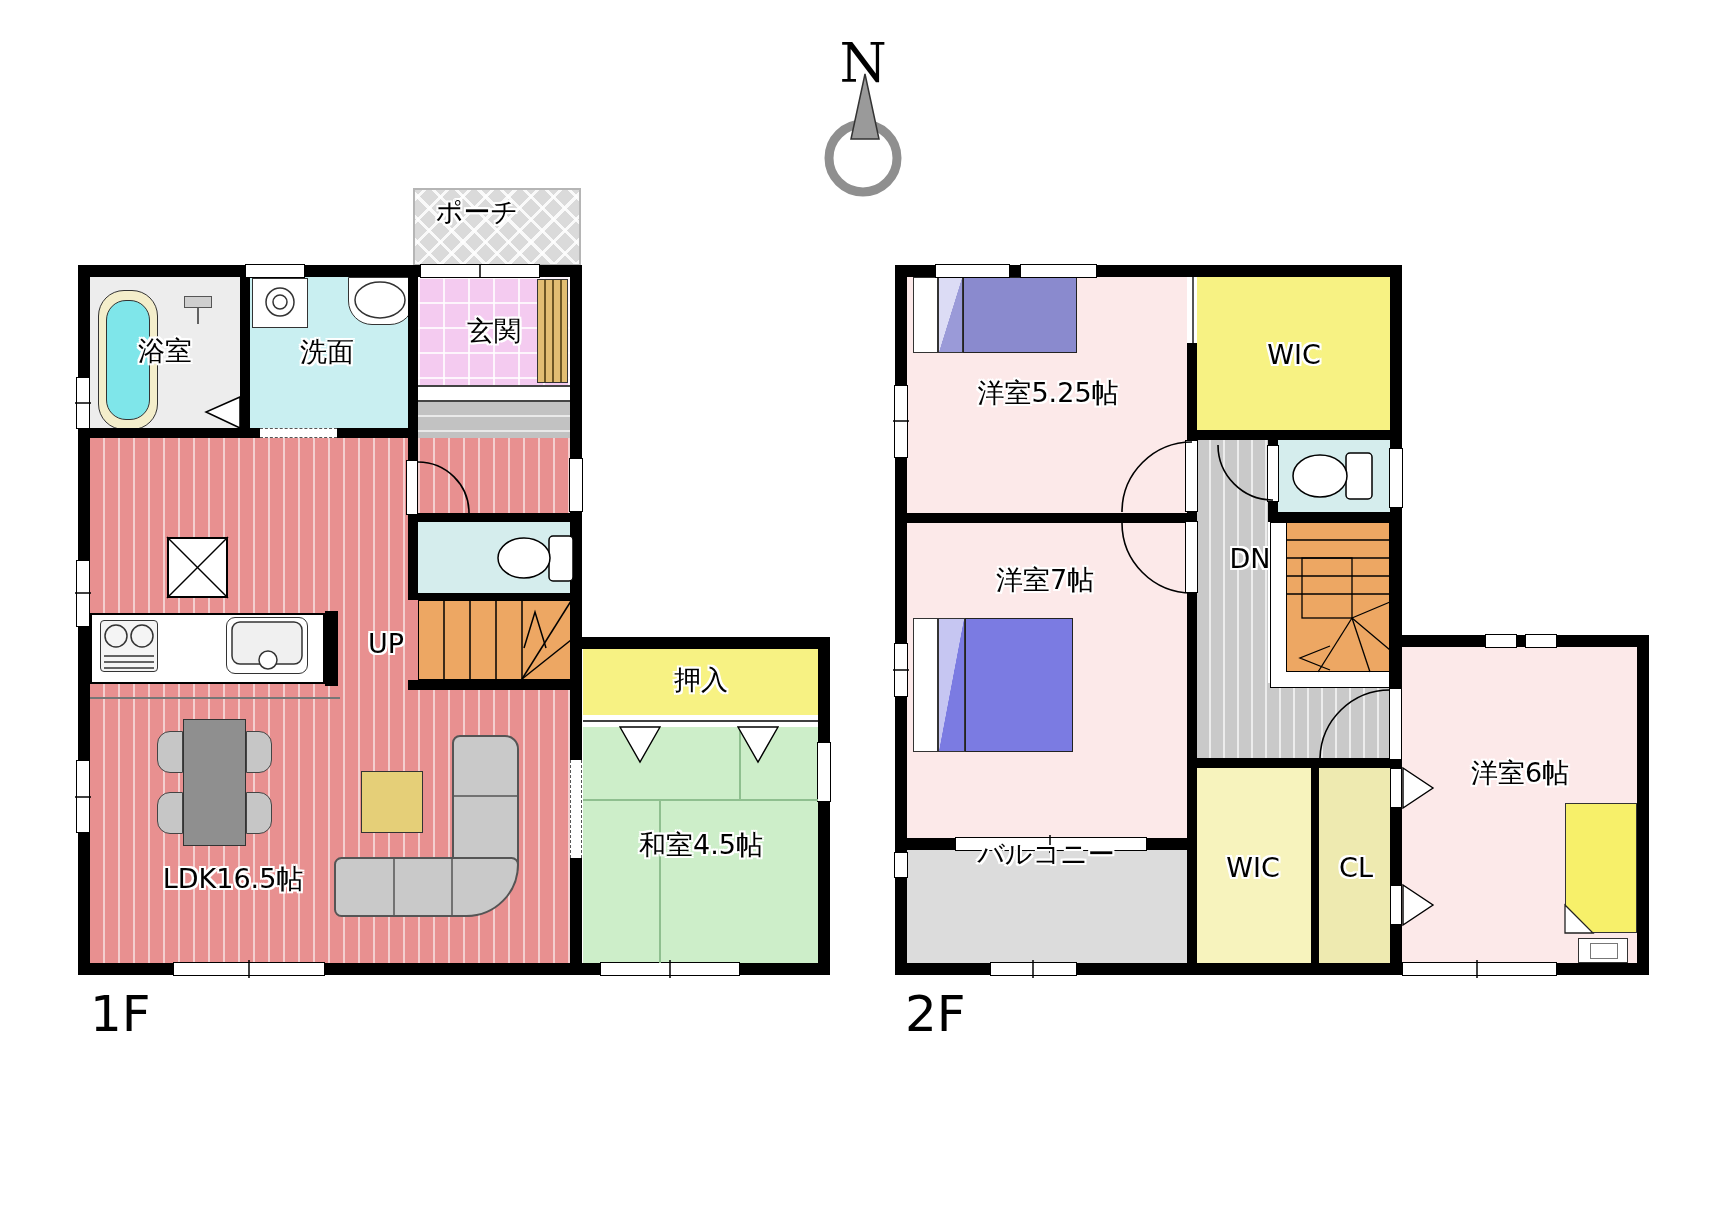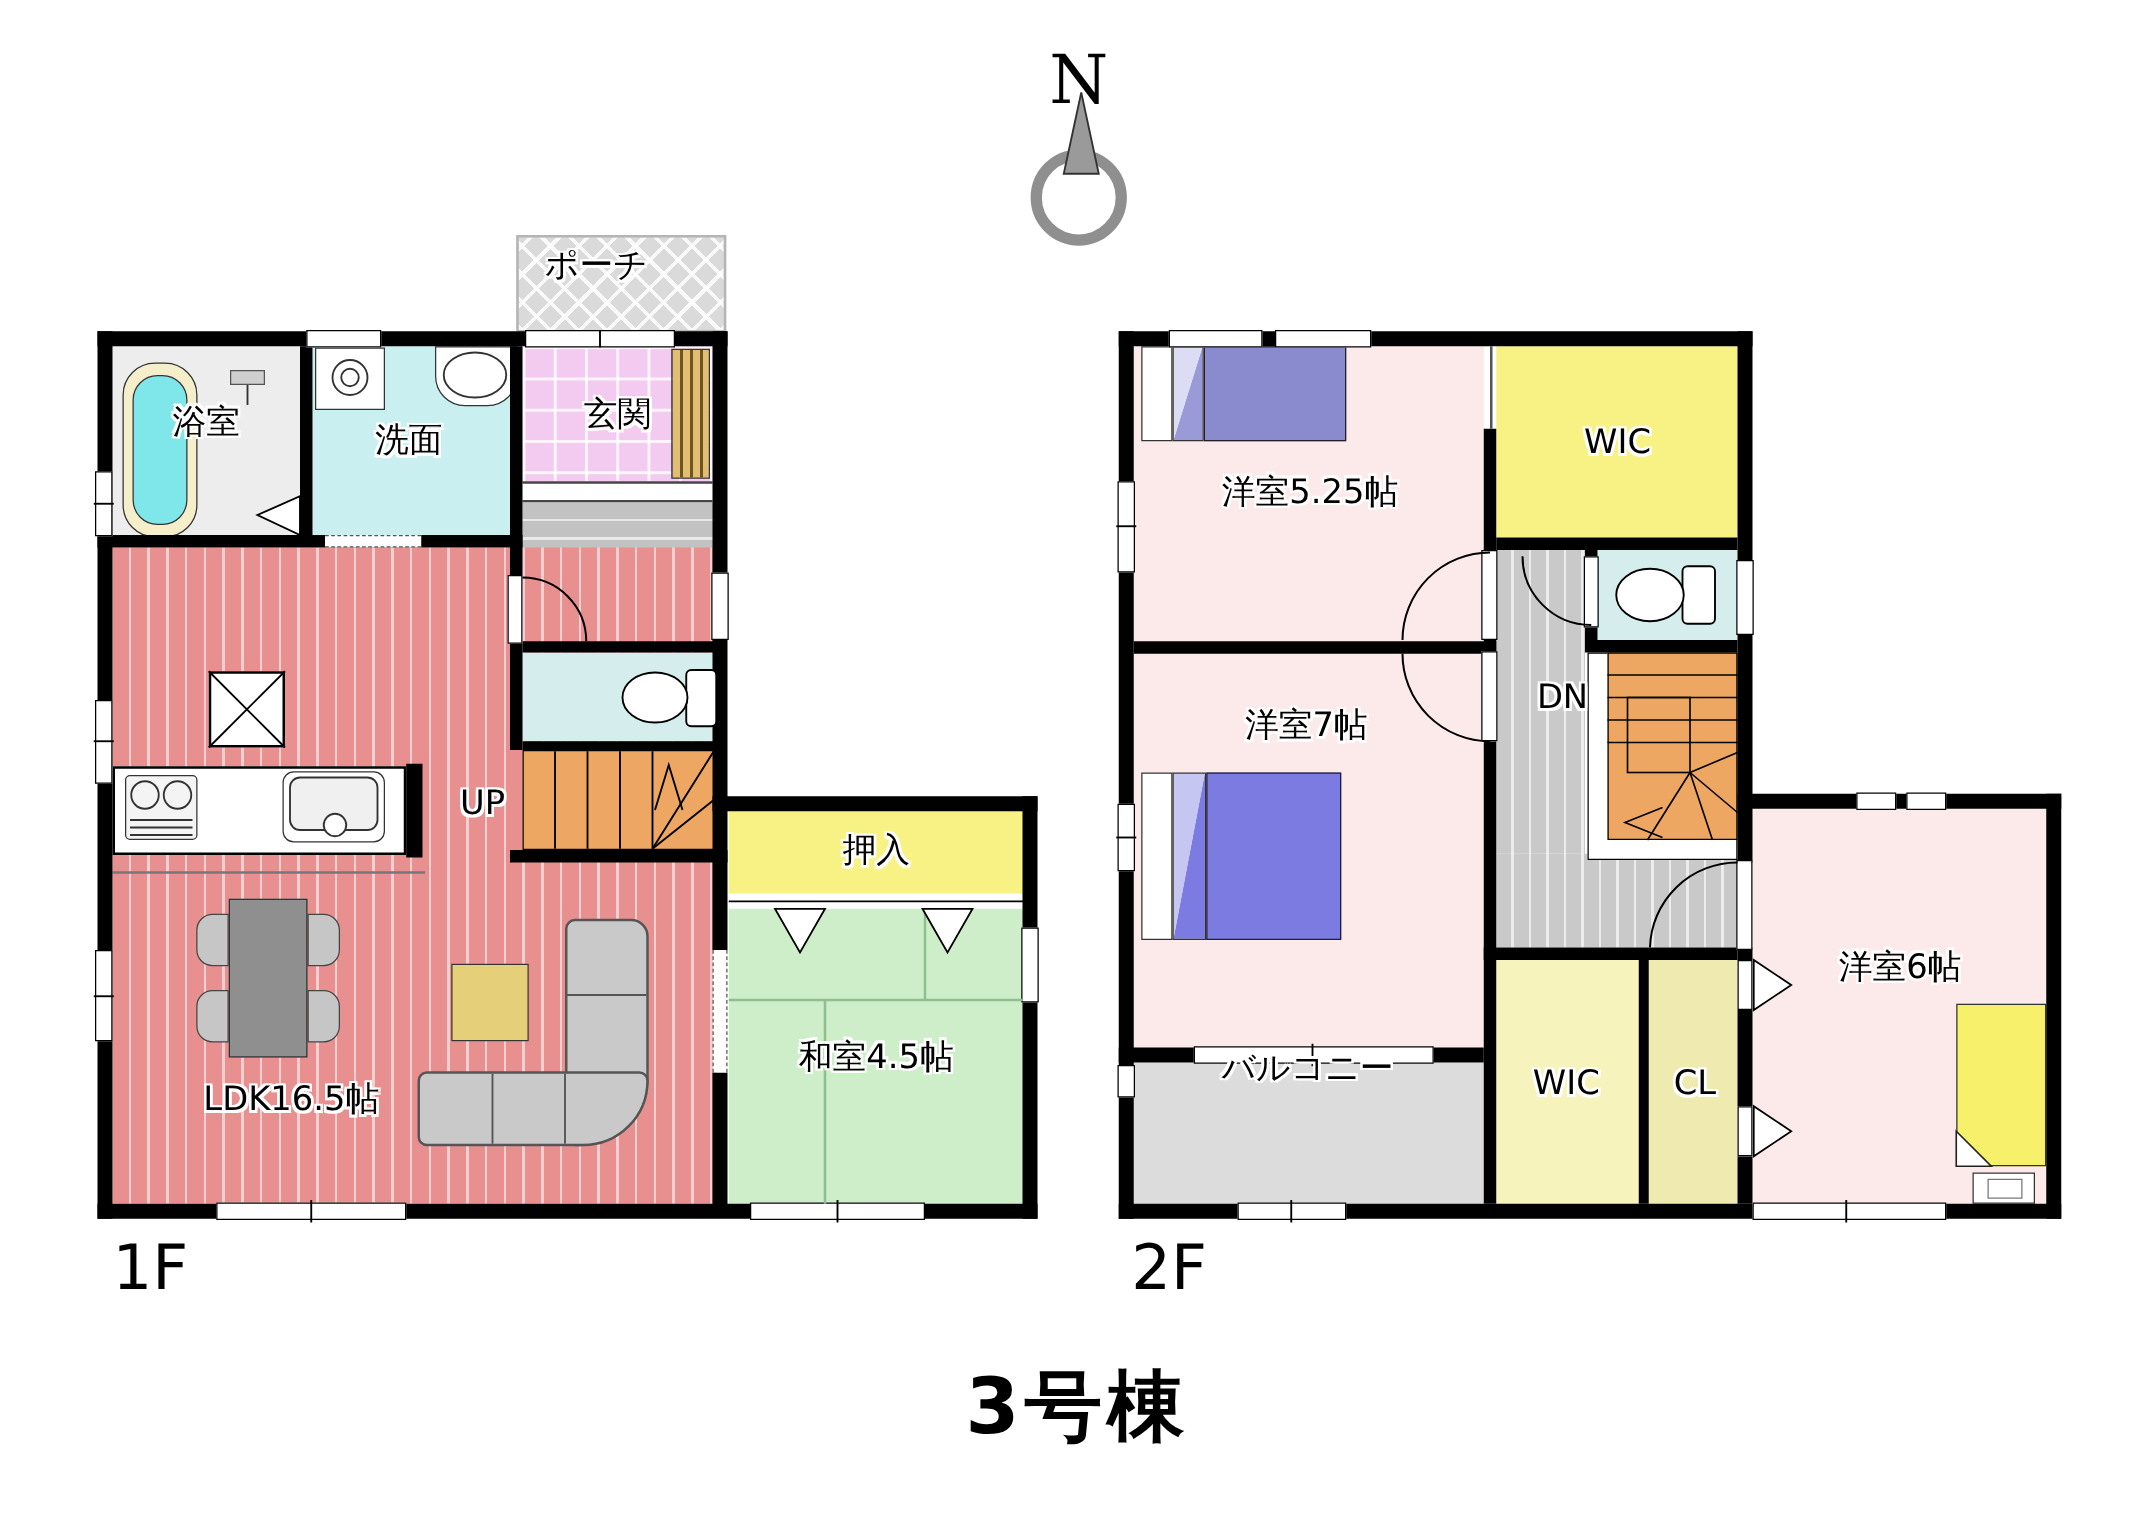--- a/index.html
+++ b/index.html
@@ -270,34 +270,33 @@
       <line x1="75" y1="403" x2="91" y2="403"></line>
         <line x1="75" y1="593" x2="91" y2="593"></line>
       <line x1="75" y1="797" x2="91" y2="797"></line>
         <line x1="893" y1="421" x2="909" y2="421"></line>
       <line x1="893" y1="670" x2="909" y2="670"></line>
     </g>
   </svg>
 
   <div class="north-n" style="left:863px;top:32px;">N</div>
 
-  <div class="lbl" style="left:165px;top:337px;text-align:center;">浴室</div>
+  <div class="lbl" style="left:165px;top:351px;text-align:center;">浴室</div>
   <div class="lbl" style="left:327px;top:352px;">洗面</div>
   <div class="lbl" style="left:494px;top:331px;">玄関</div>
   <div class="lbl" style="left:477px;top:212px;">ポーチ</div>
   <div class="lbl" style="left:386px;top:643px;">UP</div>
   <div class="lbl" style="left:701px;top:680px;">押入</div>
   <div class="lbl" style="left:701px;top:845px;">和室4.5帖</div>
   <div class="lbl" style="left:233px;top:879px;">LDK16.5帖</div>
 
   <div class="lbl" style="left:1048px;top:393px;">洋室5.25帖</div>
   <div class="lbl" style="left:1294px;top:354px;">WIC</div>
   <div class="lbl" style="left:1250px;top:558px;">DN</div>
   <div class="lbl" style="left:1045px;top:580px;">洋室7帖</div>
   <div class="lbl" style="left:1520px;top:737px;margin-top:36px;">洋室6帖</div>
   <div class="lbl" style="left:1253px;top:867px;">WIC</div>
   <div class="lbl" style="left:1356px;top:867px;">CL</div>
   <div class="lbl" style="left:1046px;top:854px;">バルコニー</div>
 
   <div class="flabel" style="left:90px;top:985px;">1F</div>
   <div class="flabel" style="left:905px;top:985px;">2F</div>
-  <div class="title" style="left:862px;top:1125px;">3号棟</div>
 </div>
 
 </body></html>

